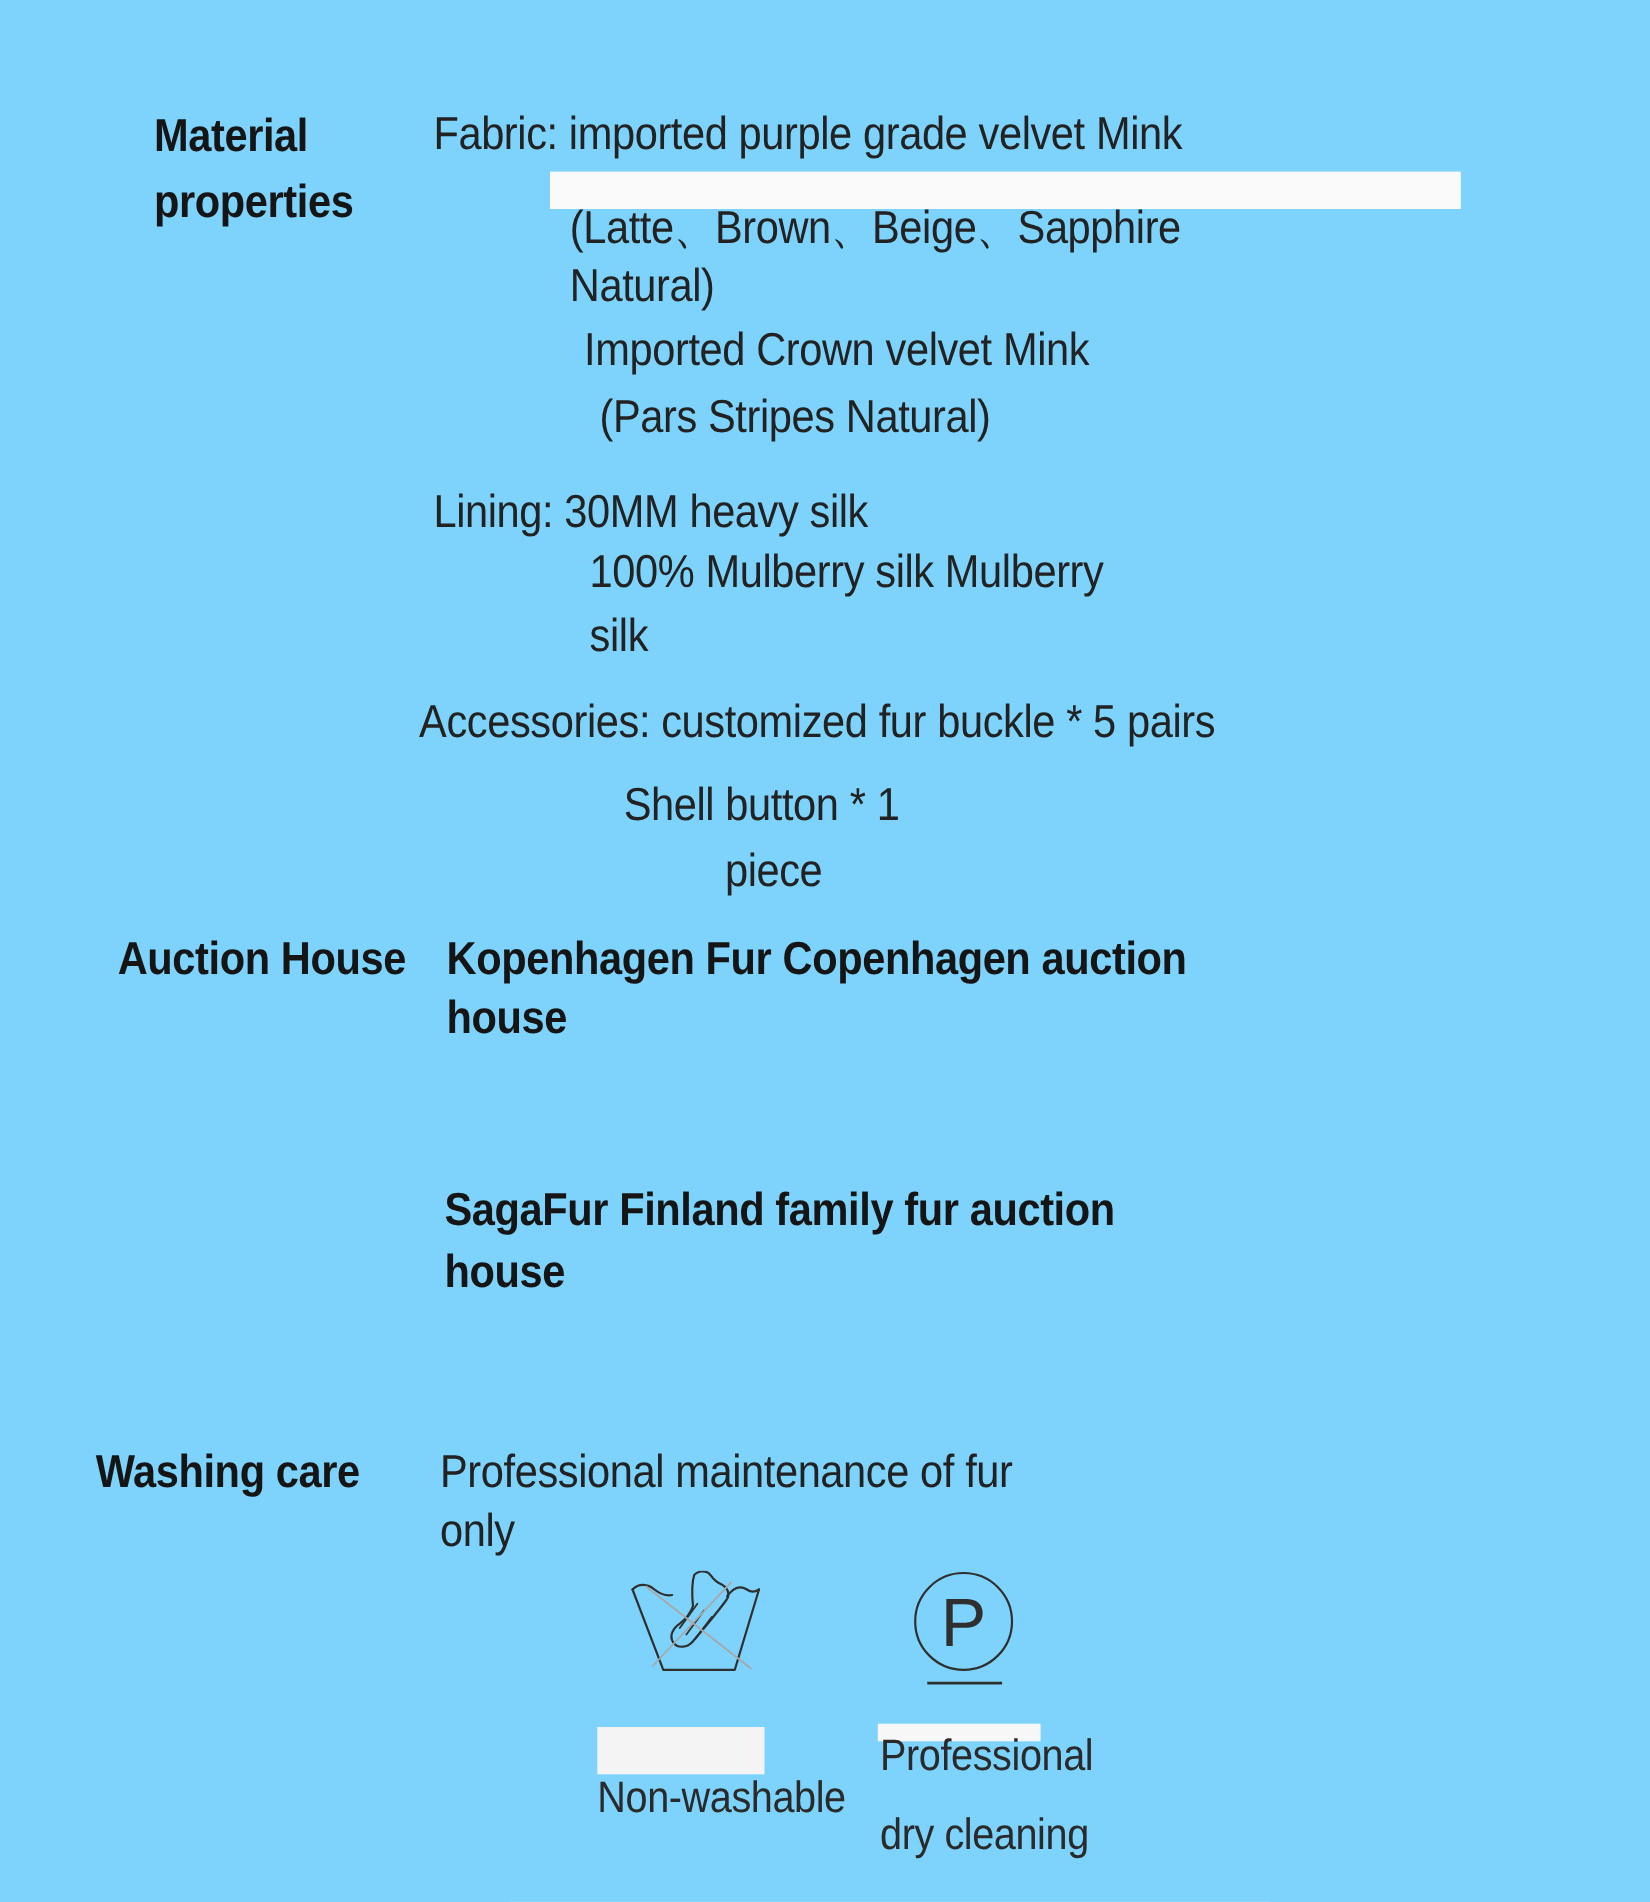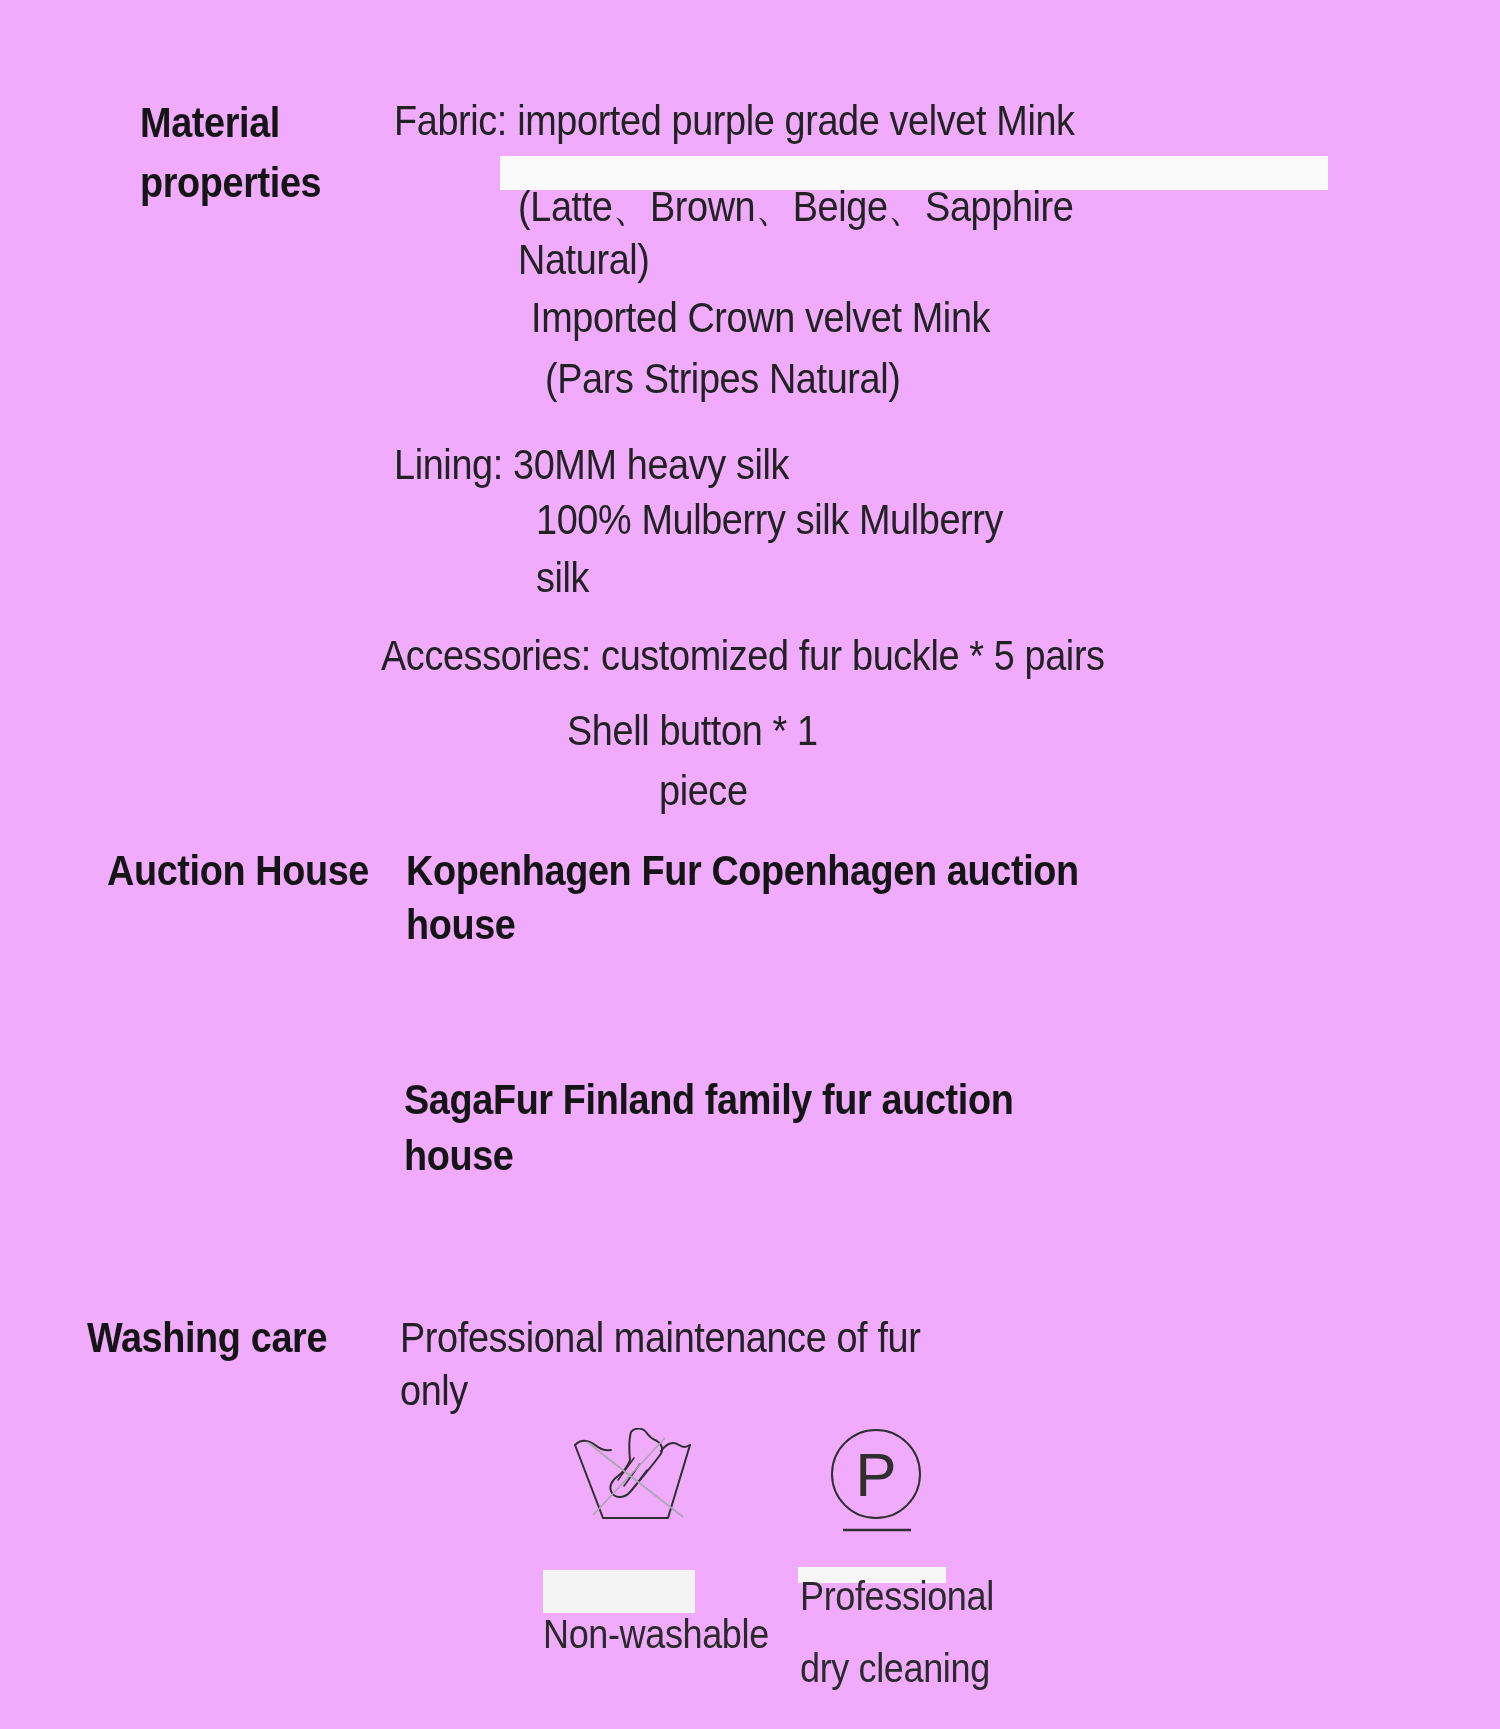--- a/index.html
+++ b/index.html
@@ -1,19 +1,19 @@
 <!DOCTYPE html>
 <html><head>
 <meta charset="utf-8">
 <style>
   html,body{margin:0;padding:0;background:#fdfdfd;}
   #screen{
     position:relative;
     width:1500px;height:1729px;
-    background:#f0abfc;
+    background:#7dd3fc;
     overflow:hidden;
     font-family:"Liberation Sans", sans-serif;
   }
   .t{
     position:absolute;
     white-space:nowrap;
     font-size:42px;
     color:#222222;
     letter-spacing:-0.4px;
     transform:scaleX(0.90);

